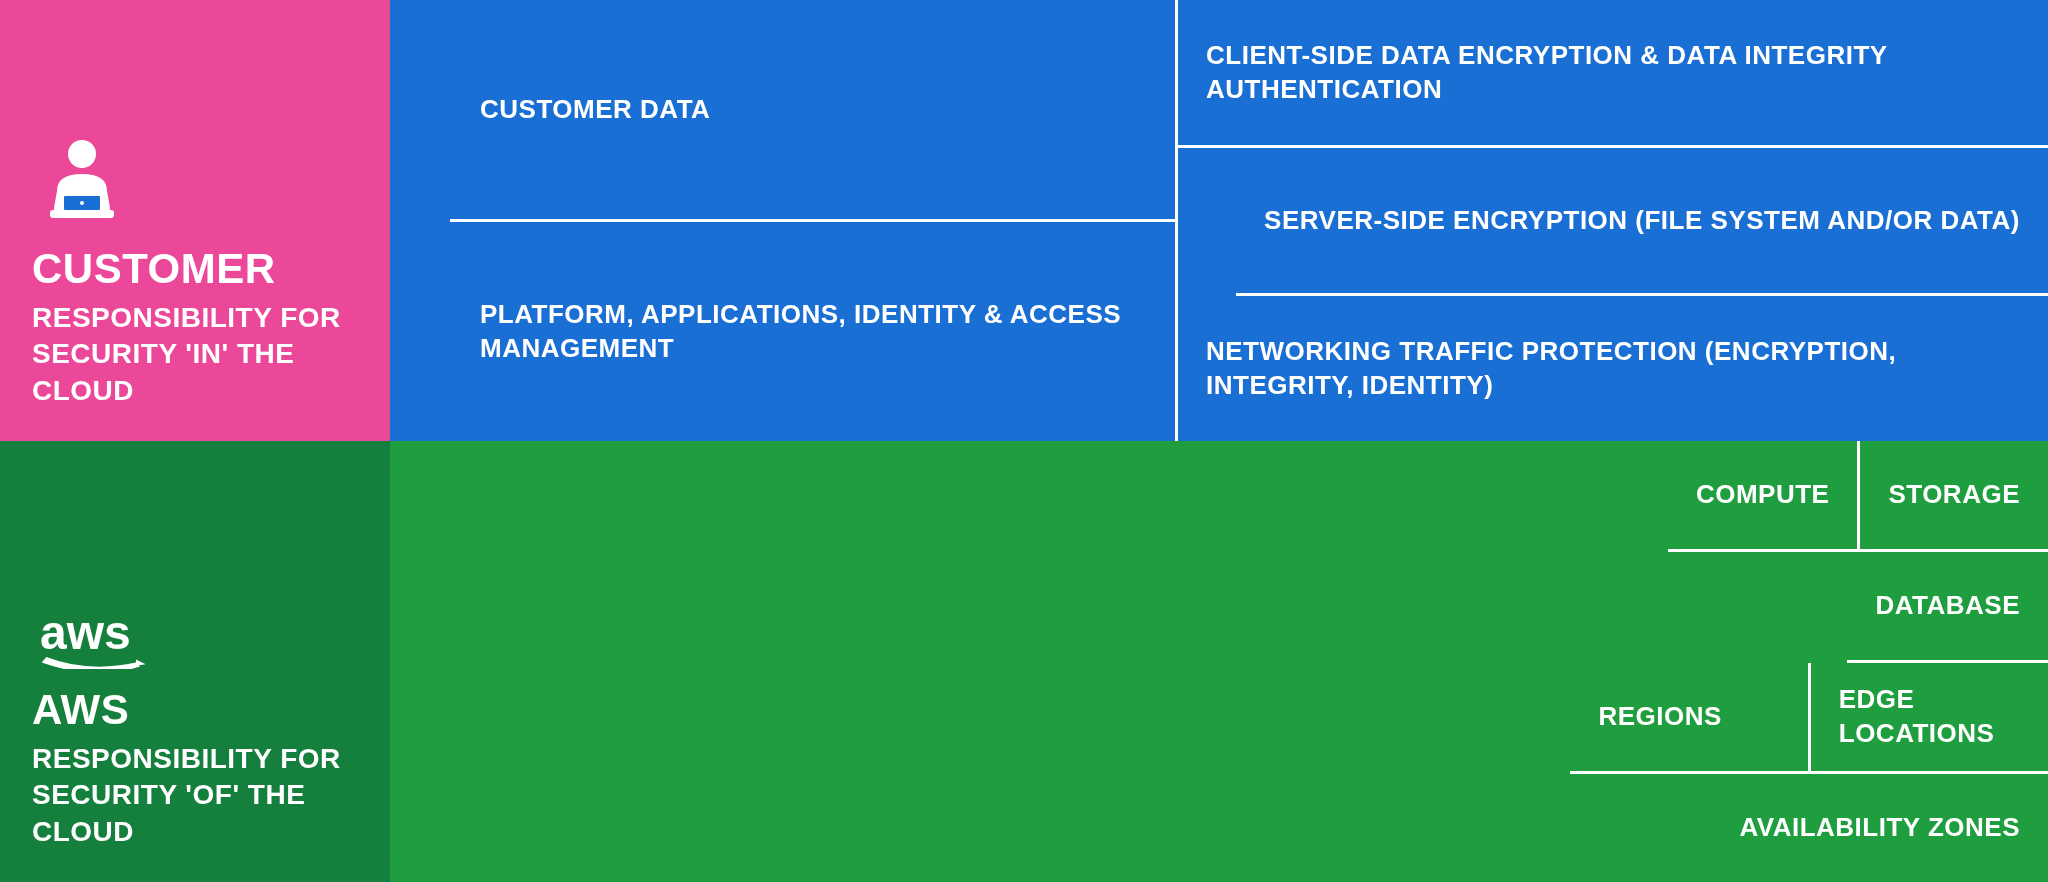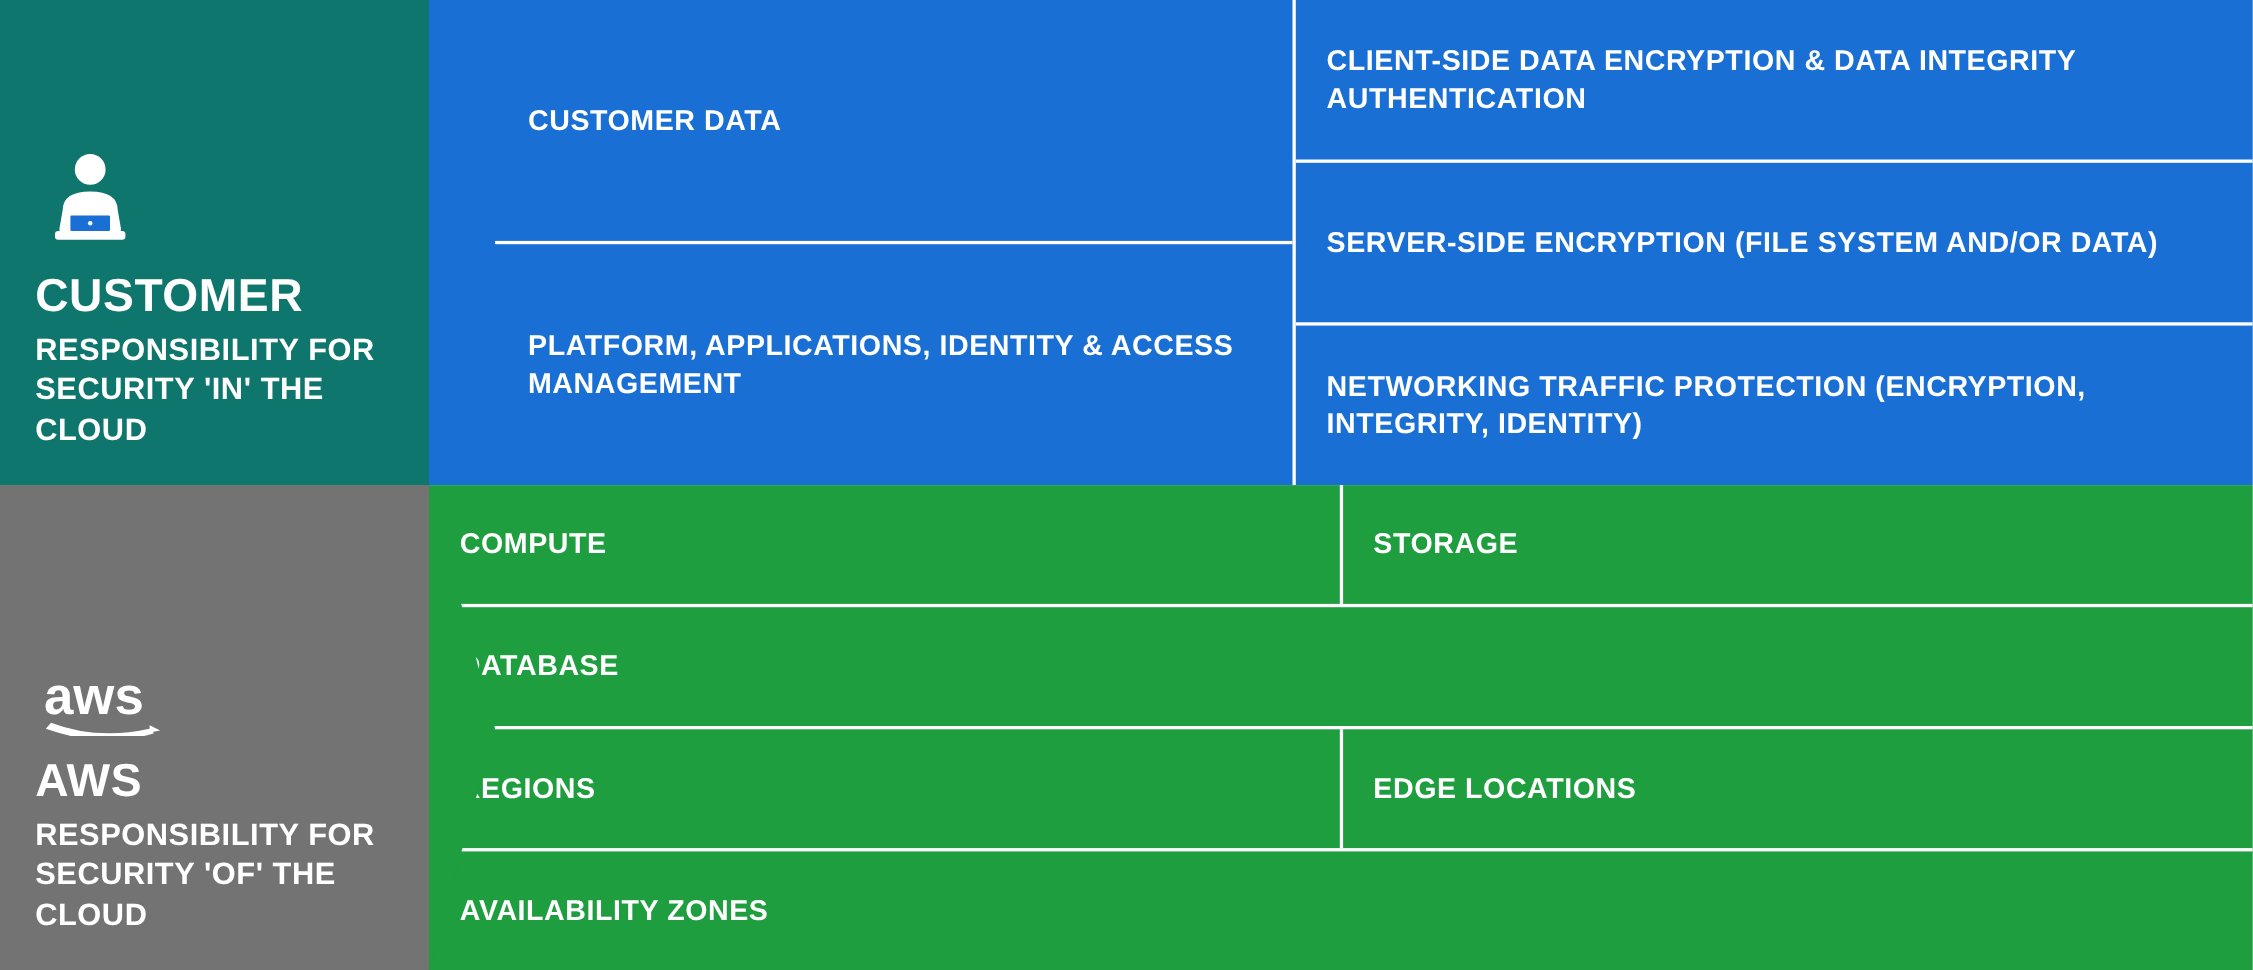--- a/index.html
+++ b/index.html
@@ -34,24 +34,24 @@
       width: 390px;
       flex-shrink: 0;
       display: flex;
       flex-direction: column;
       align-items: flex-start;
       justify-content: flex-end;
       padding: 28px 32px 32px 32px;
       z-index: 2;
     }
     .left-panel.customer {
-      background: #0f766e;
+      background: #ec4899;
     }
     .left-panel.aws {
-      background: #737373;
+      background: #15803d;
     }
 
     
     .arrow-right {
       position: absolute;
       right: -60px;
       top: 0;
       width: 0;
       height: 0;
       border-top: 221px solid transparent;
@@ -82,20 +82,21 @@
     }
     .middle-cell:last-child {
       border-bottom: none;
     }
 
     
     .right-col {
       flex: 1.2;
       display: flex;
       flex-direction: column;
+      align-items: flex-end;
     }
     .right-row {
       flex: 1;
       display: flex;
       border-bottom: 3px solid #fff;
     }
     .right-row:last-child {
       border-bottom: none;
     }
     .right-cell {

